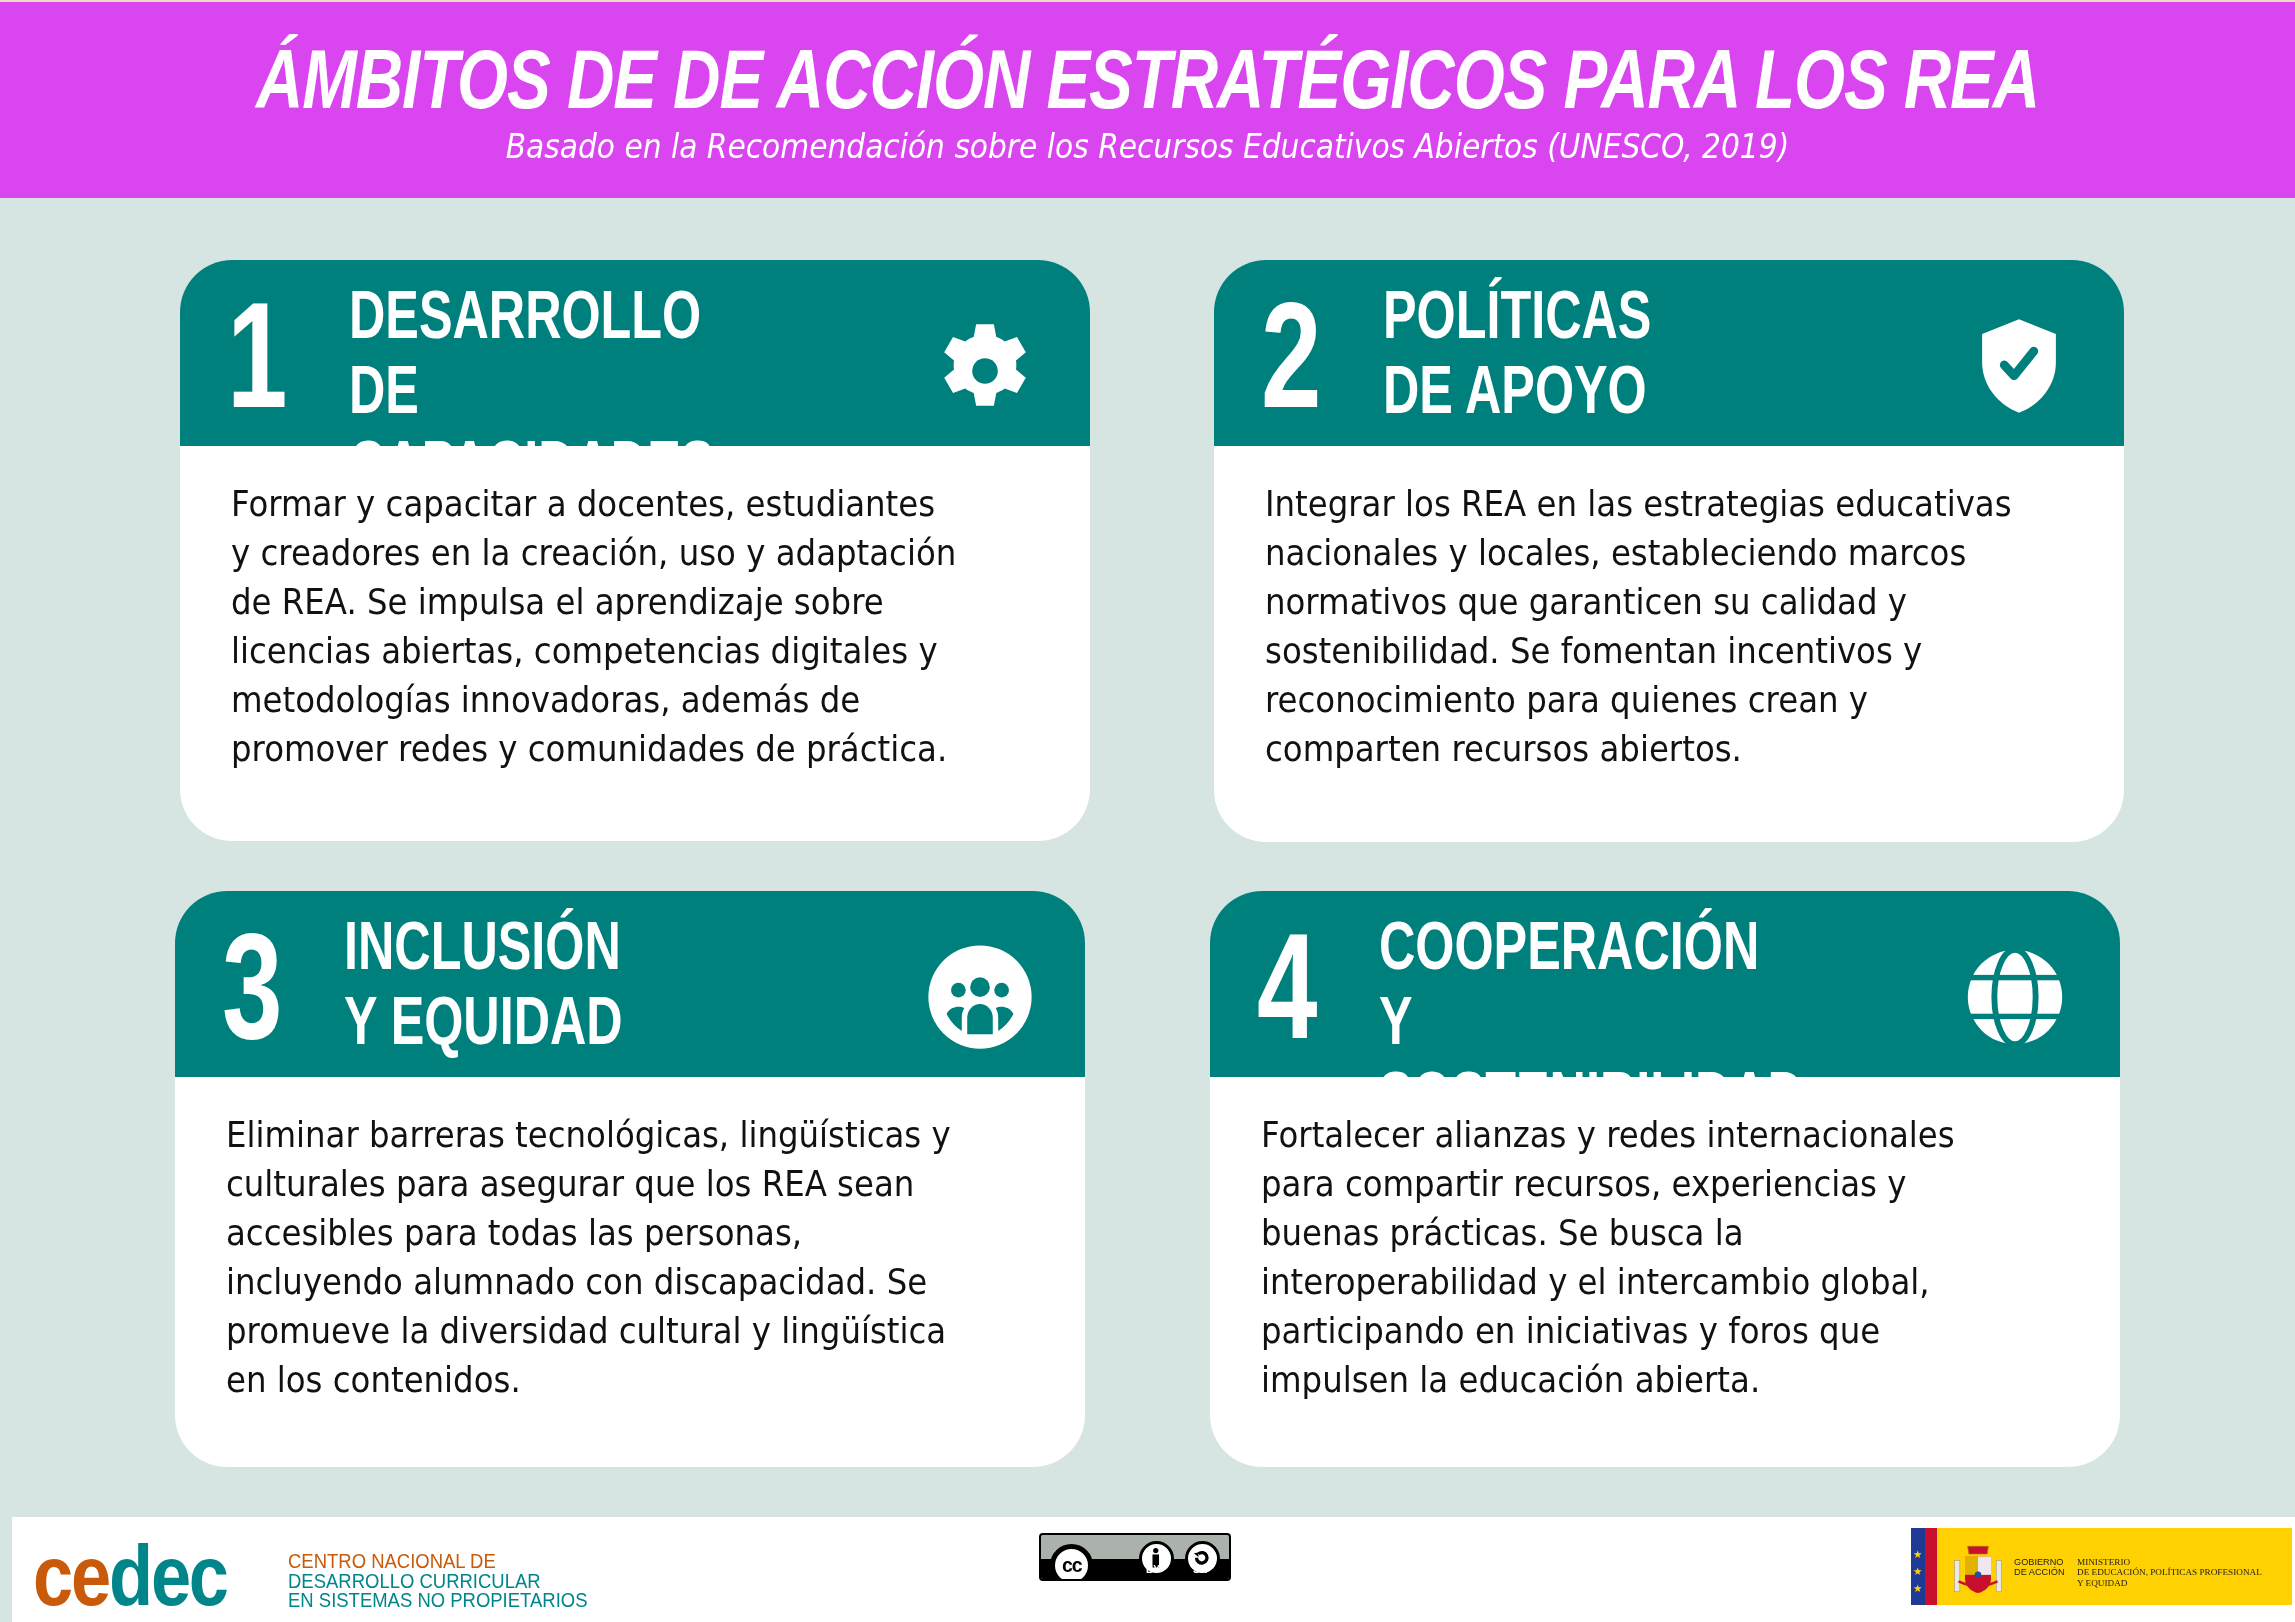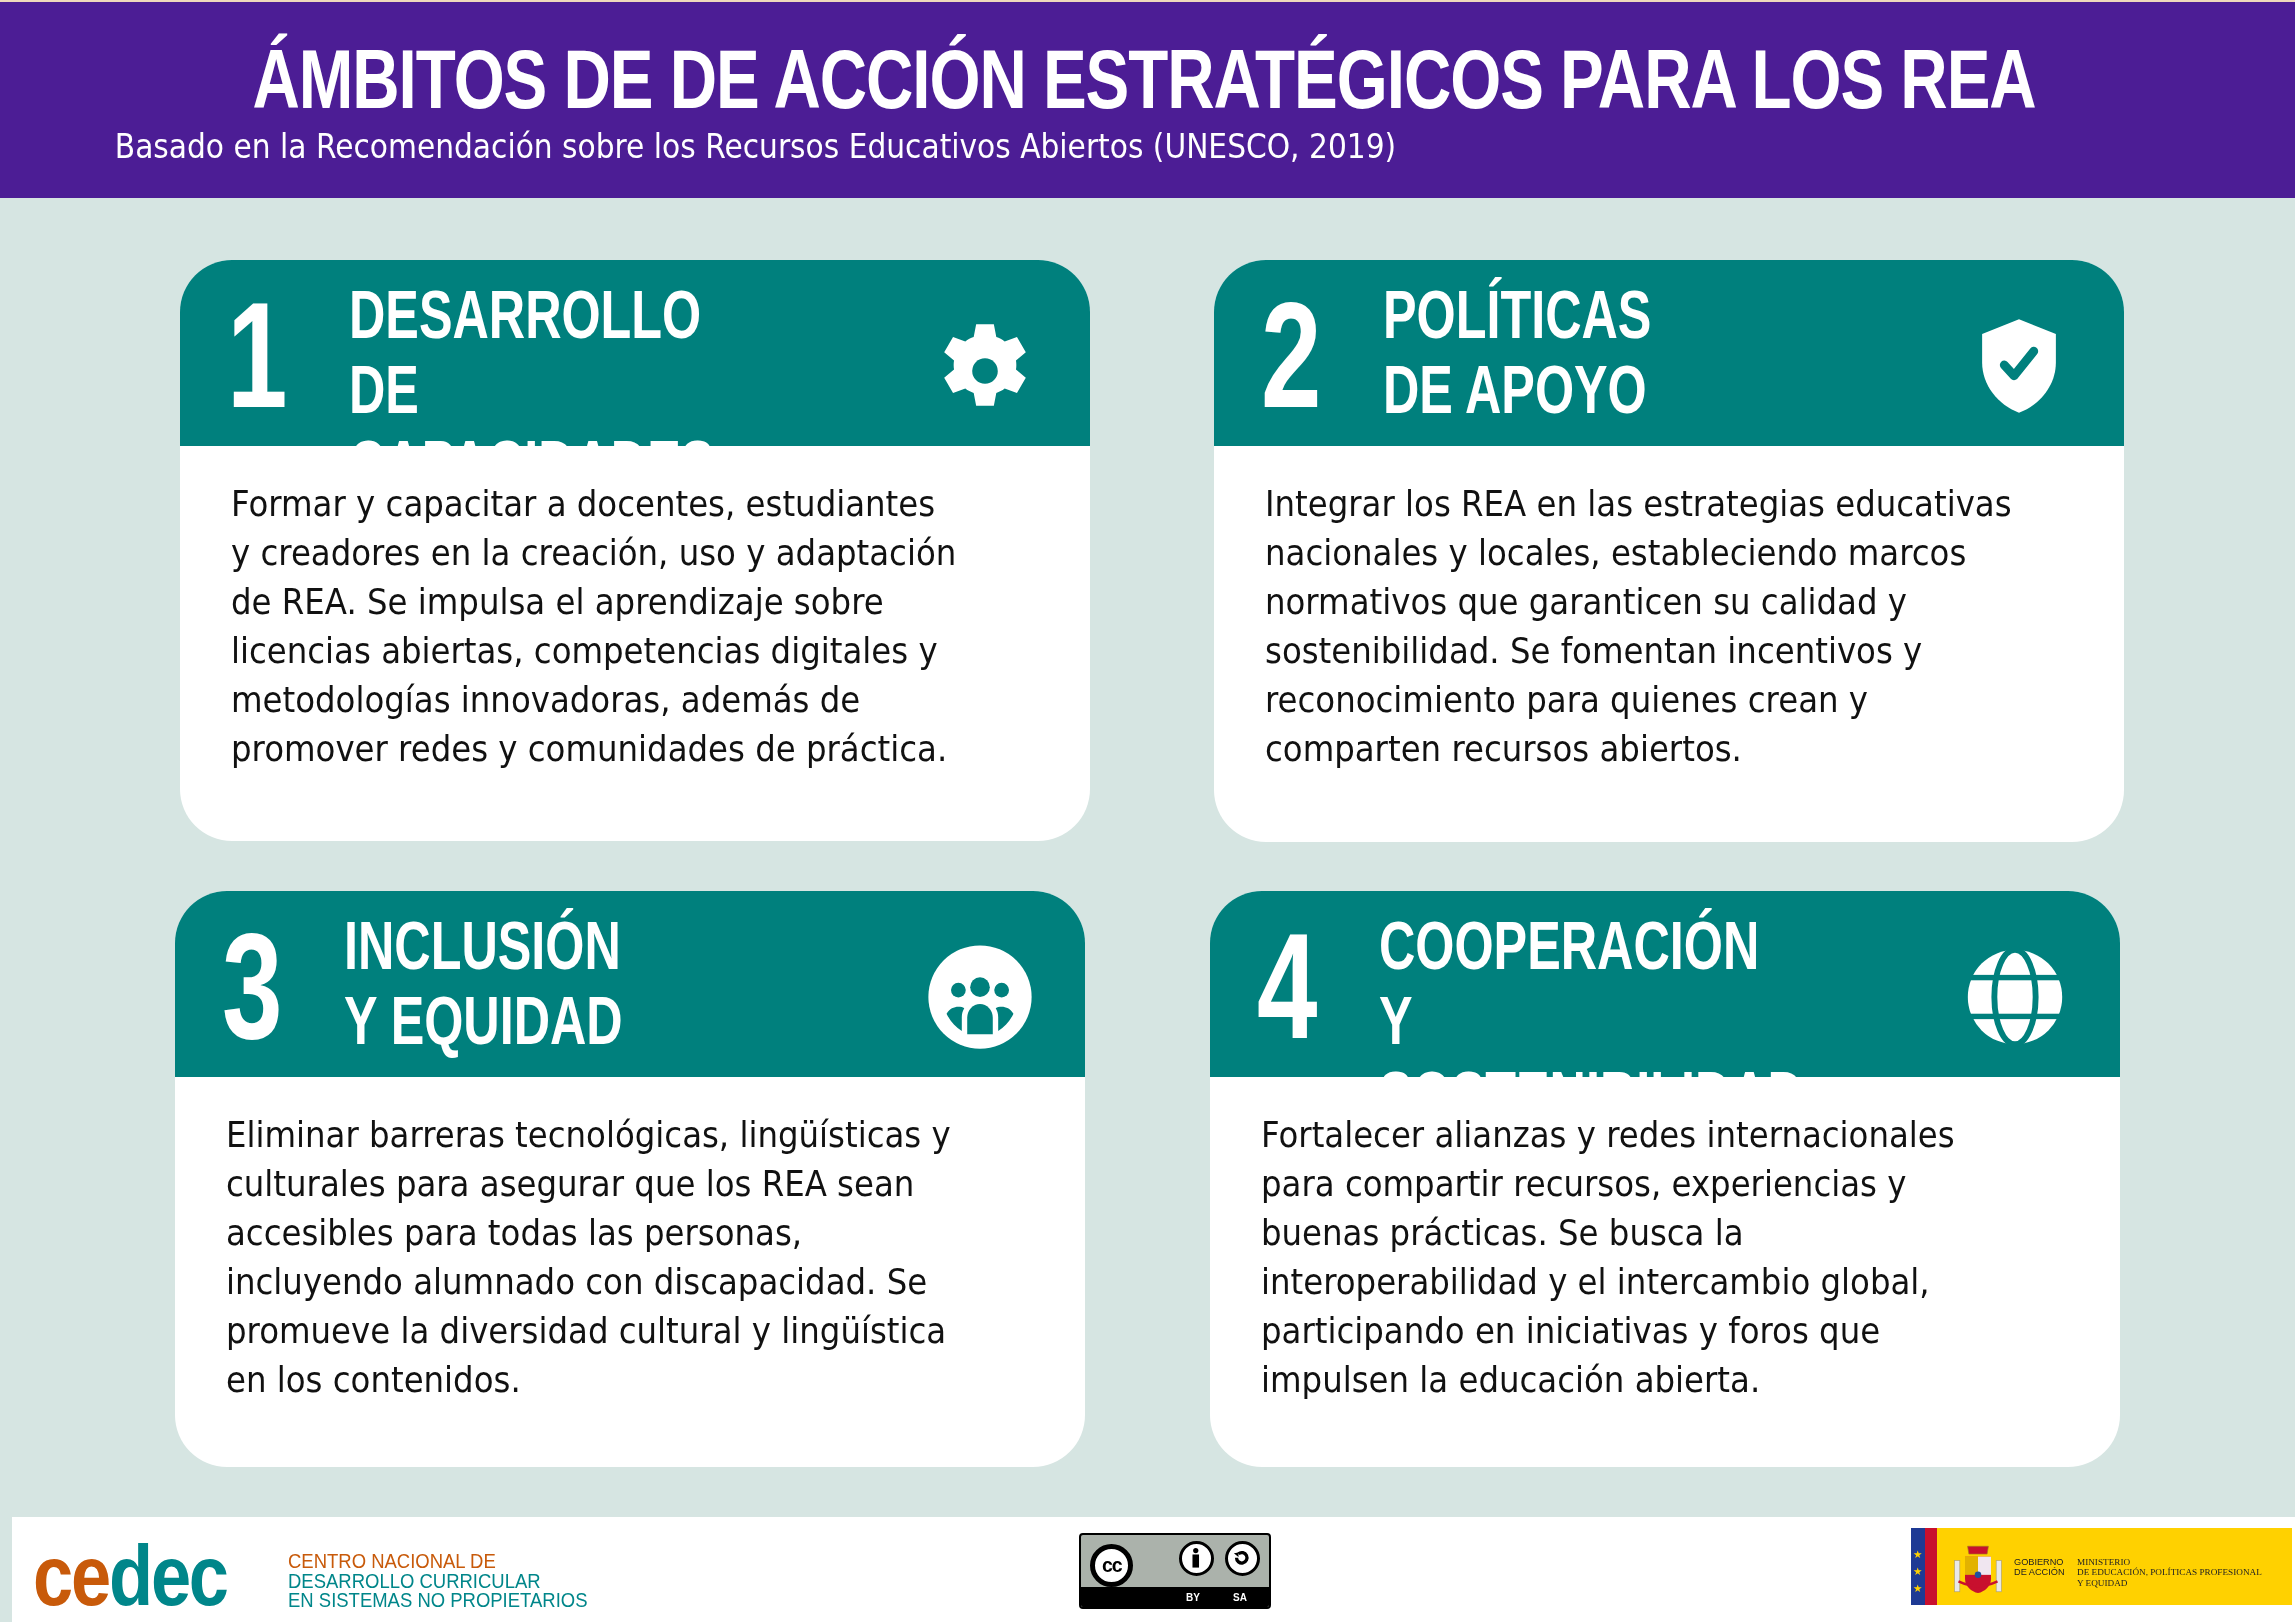--- a/index.html
+++ b/index.html
@@ -3,22 +3,22 @@
 <meta charset="utf-8">
 <style>
   html, body { margin: 0; padding: 0; }
   body {
     width: 2295px; height: 1623px; position: relative; overflow: hidden;
     background: #D6E5E2;
     font-family: "DejaVu Sans", sans-serif;
   }
   .banner {
     position: absolute; left: 0; top: 0; width: 2295px; height: 198px;
-    background: #4c1d95; color: #ffffff;
-    border-top: 2.6px solid #f0d9bc; box-sizing: border-box;
+    background: #d946ef; text-align: center; color: #ffffff;
+    border-top: 2.6px solid #f0d9bc; box-sizing: border-box; font-style: italic;
   }
   .banner-title {
     position: absolute; left: 0; right: 0; top: 31px;
     font-family: "Liberation Sans", sans-serif; font-weight: bold;
     font-size: 84px; line-height: 92px; letter-spacing: -1.3px;
     transform: scaleX(0.78); transform-origin: center;
   }
   .banner-sub {
     position: absolute; left: 0; right: 0; top: 124px;
     font-family: "DejaVu Sans", sans-serif; font-size: 33px; line-height: 42px;
@@ -70,24 +70,23 @@
   .cedec-logo .dec { color: #00868A; }
   .cedec-text {
     position: absolute; left: 276px; top: 34px;
     font-family: "Liberation Sans", sans-serif; font-size: 21px; line-height: 19.6px;
     transform: scaleX(0.88); transform-origin: left top;
   }
   .cedec-text .l1 { color: #C85A0A; }
   .cedec-text .l2, .cedec-text .l3 { color: #00868A; }
 
   .cc-badge {
-    position: absolute; left: 1027px; top: 15.7px; width: 192px; height: 76px;
+    position: absolute; left: 1027px; top: 15.7px; width: 192px; height: 48px;
     background: #ABB2AB; border: 2px solid #000; border-radius: 3.9px; box-sizing: border-box;
     overflow: hidden;
-    margin-left: 40px;
   }
   .cc-bottom {
     position: absolute; left: 0; bottom: 0; width: 100%; height: 19.6px; background: #000;
   }
   .cc-circle {
     position: absolute; left: 9.2px; top: 9.2px; width: 43px; height: 43px; border-radius: 50%;
     background: #fff; border: 5.2px solid #000; box-sizing: border-box;
     font-family: "Liberation Sans", sans-serif; font-weight: bold; font-size: 19.6px;
     line-height: 33px; text-align: center; color: #000; letter-spacing: -1.3px;
   }

